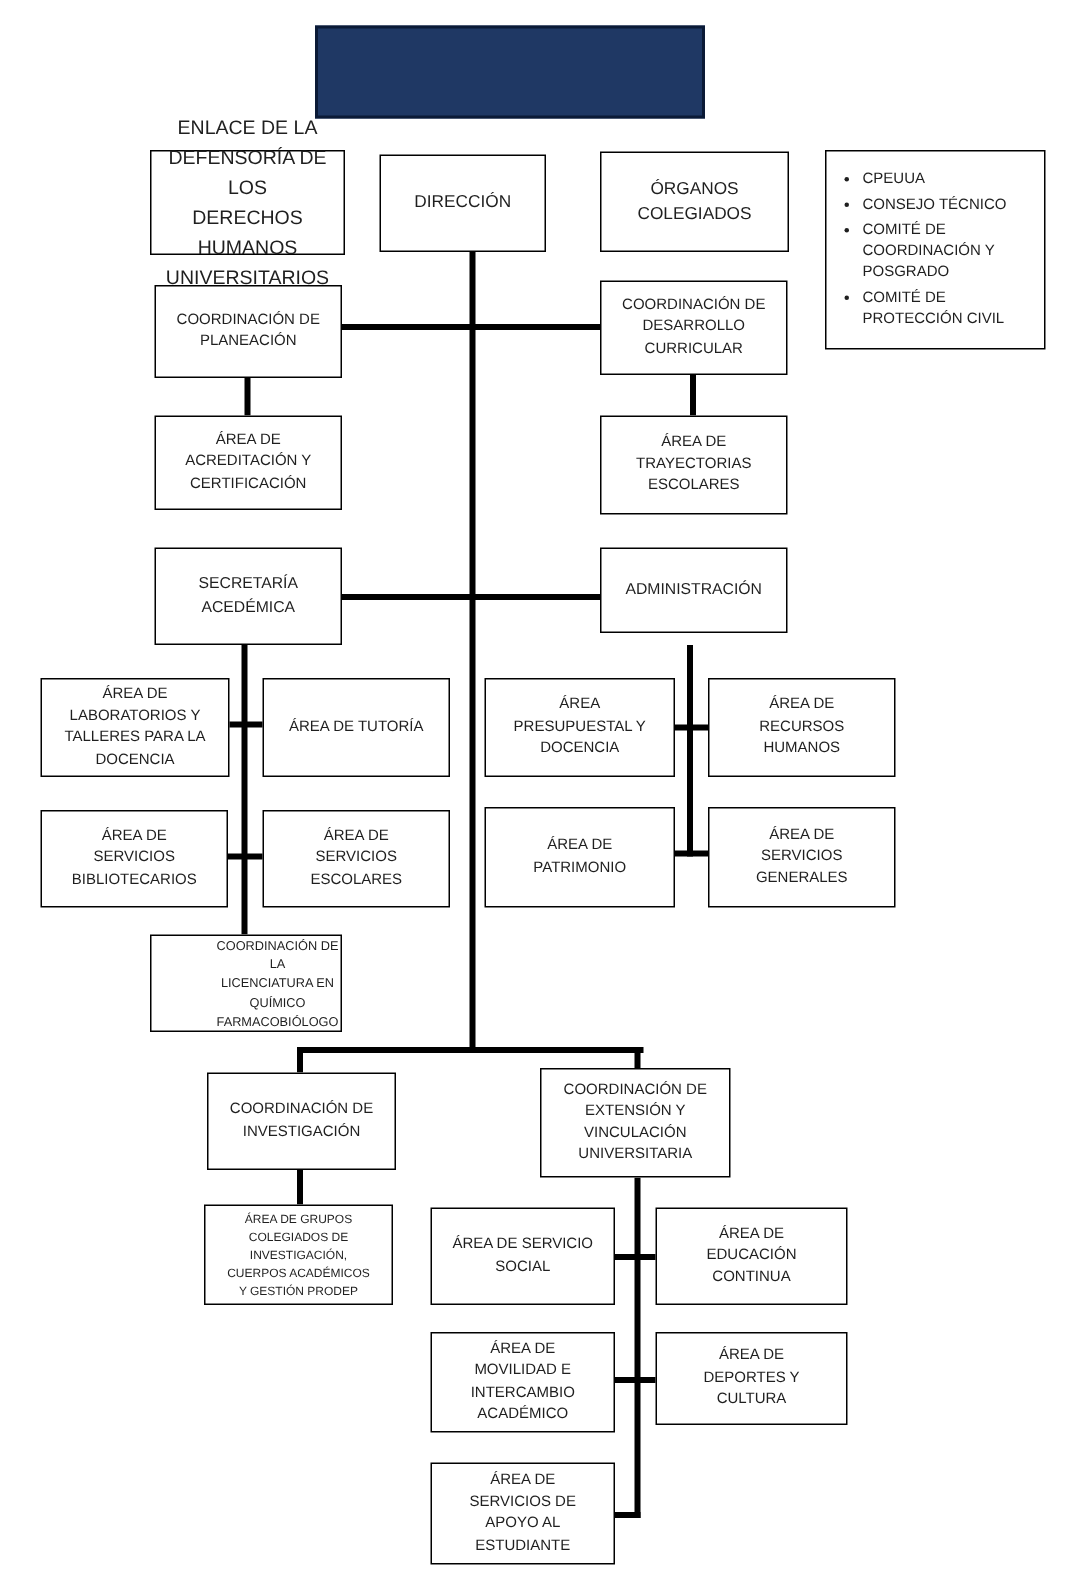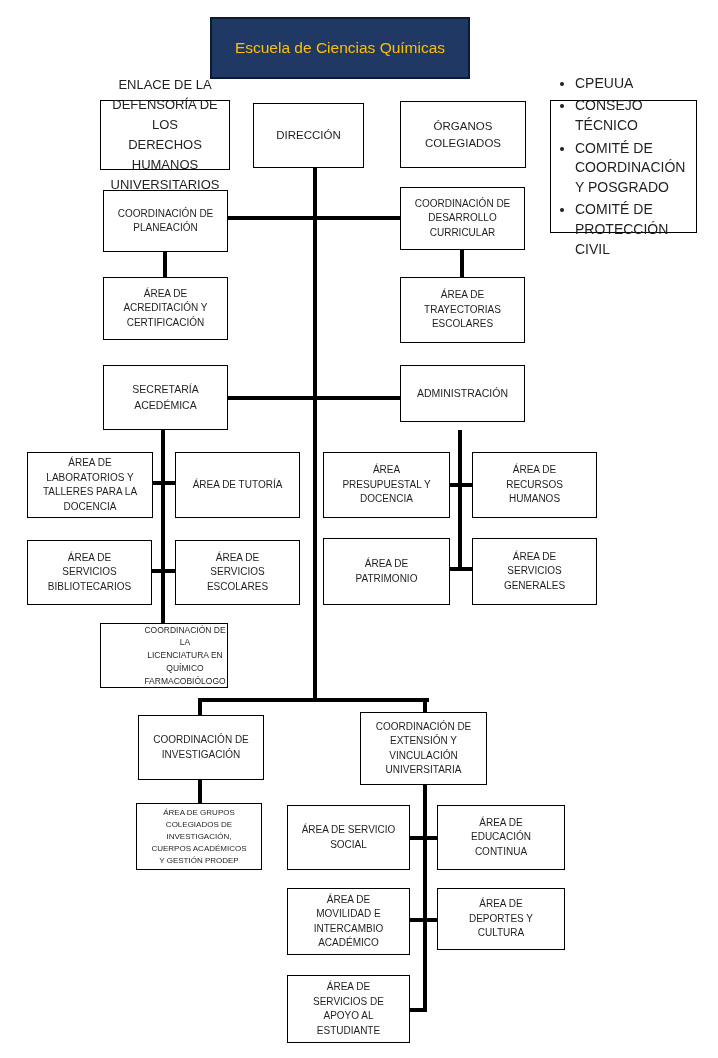--- a/index.html
+++ b/index.html
@@ -20,33 +20,32 @@
   .xxs{font-size:8px;line-height:1.5;}
   .title-box{
     position:absolute;left:210px;top:17px;width:260px;height:62px;
     background:#1F3864;border:2px solid #0B1A36;box-sizing:border-box;
     color:#FFC000;display:flex;flex-direction:column;align-items:center;
     justify-content:center;font-size:15.5px;line-height:1.45;text-align:center;
   }
   .bullets-box{
     position:absolute;left:550px;top:100px;width:147px;height:133px;
     background:#ffffff;border:1.5px solid #000000;box-sizing:border-box;
-    color:#1f1f1f;font-size:14px;line-height:1.4;display:flex;align-items:center;
+    color:#1f1f1f;font-size:10px;line-height:1.4;display:flex;align-items:center;
   }
   .bullets-box ul{margin:0;padding:0 4px 0 24px;list-style:disc;}
   .bullets-box li{margin:3px 0;}
   .line{position:absolute;background:#000000;}
 </style>
 </head>
 <body>
 
 <div id="stage">
 
   <div class="title-box">
-    <div>Escuela de Ciencias Químicas</div>
   </div>
 
   <div class="line" style="left:313px;top:168px;width:4px;height:534px"></div>
   <div class="line" style="left:228px;top:216px;width:172px;height:4px"></div>
   <div class="line" style="left:163px;top:252px;width:4px;height:25px"></div>
   <div class="line" style="left:460px;top:250px;width:4px;height:27px"></div>
   <div class="line" style="left:228px;top:396px;width:172px;height:4px"></div>
   <div class="line" style="left:161px;top:430px;width:4px;height:193px"></div>
   <div class="line" style="left:150px;top:481px;width:28px;height:4px"></div>
   <div class="line" style="left:150px;top:569px;width:28px;height:4px"></div>

